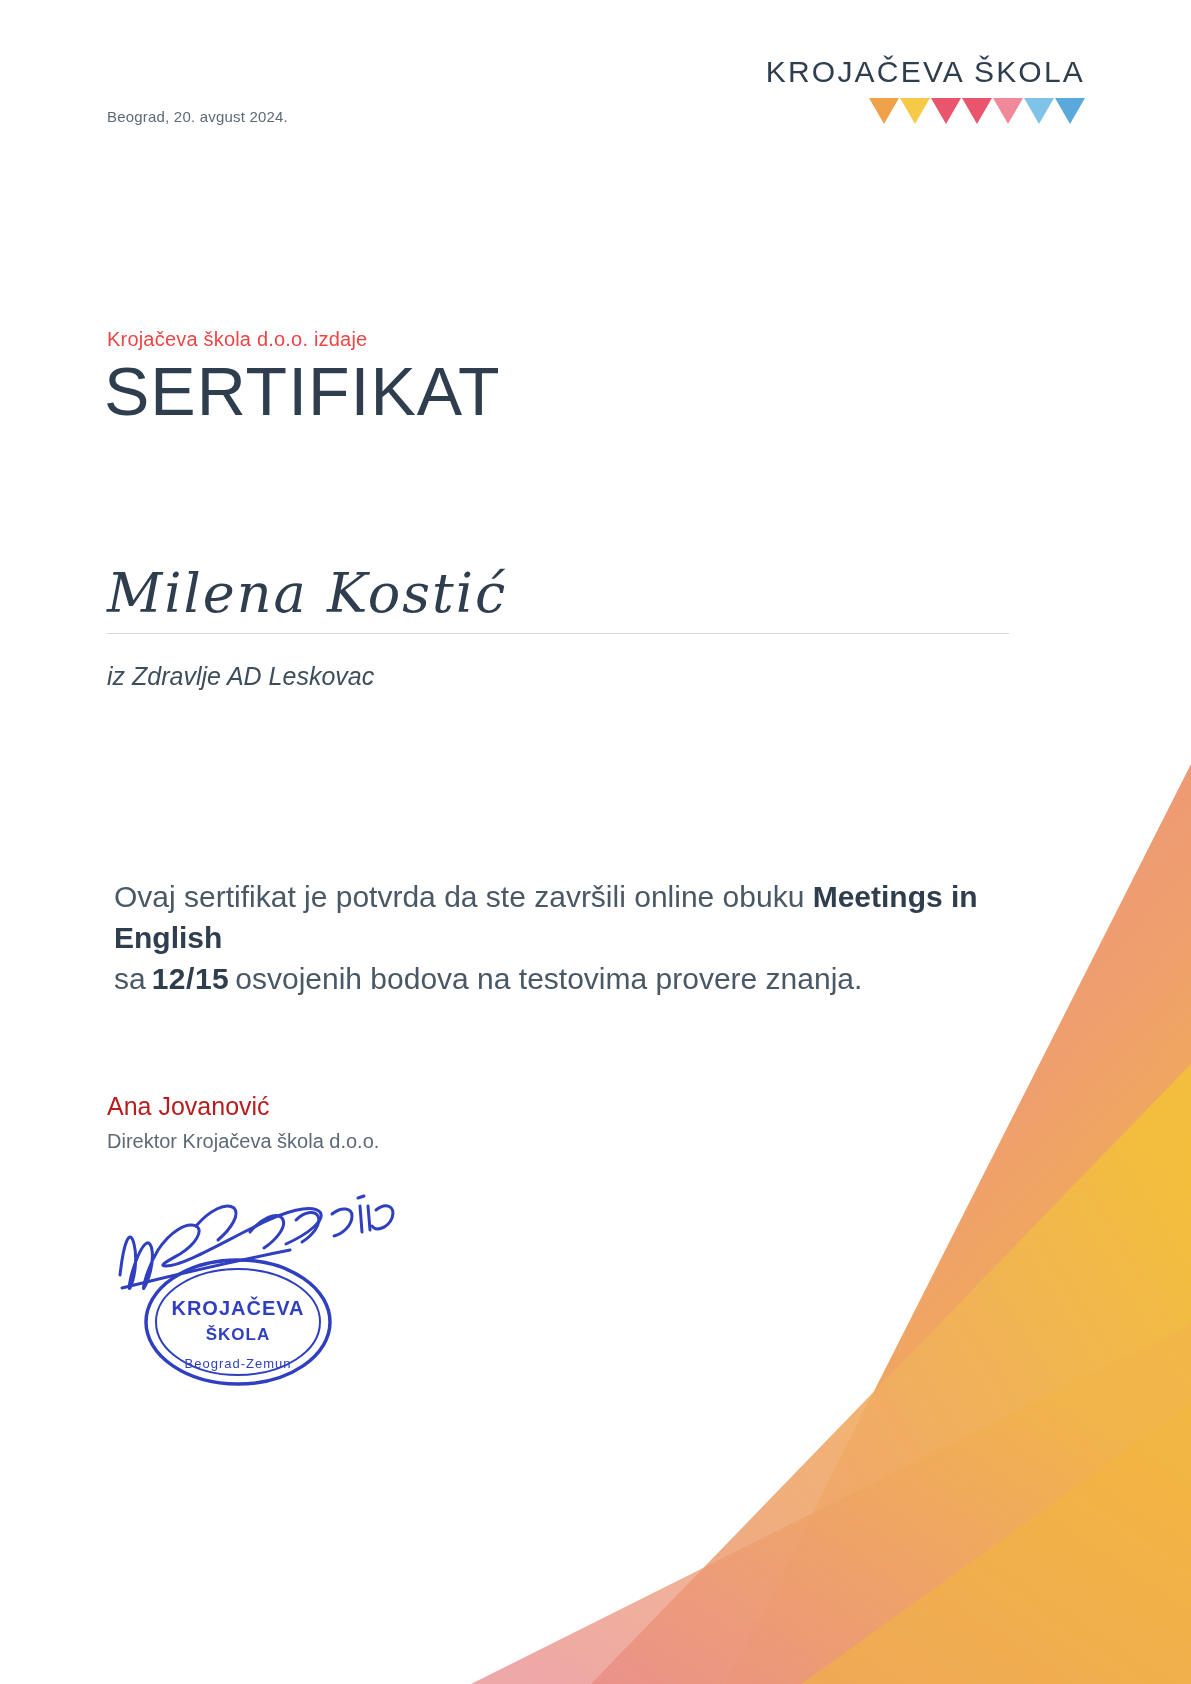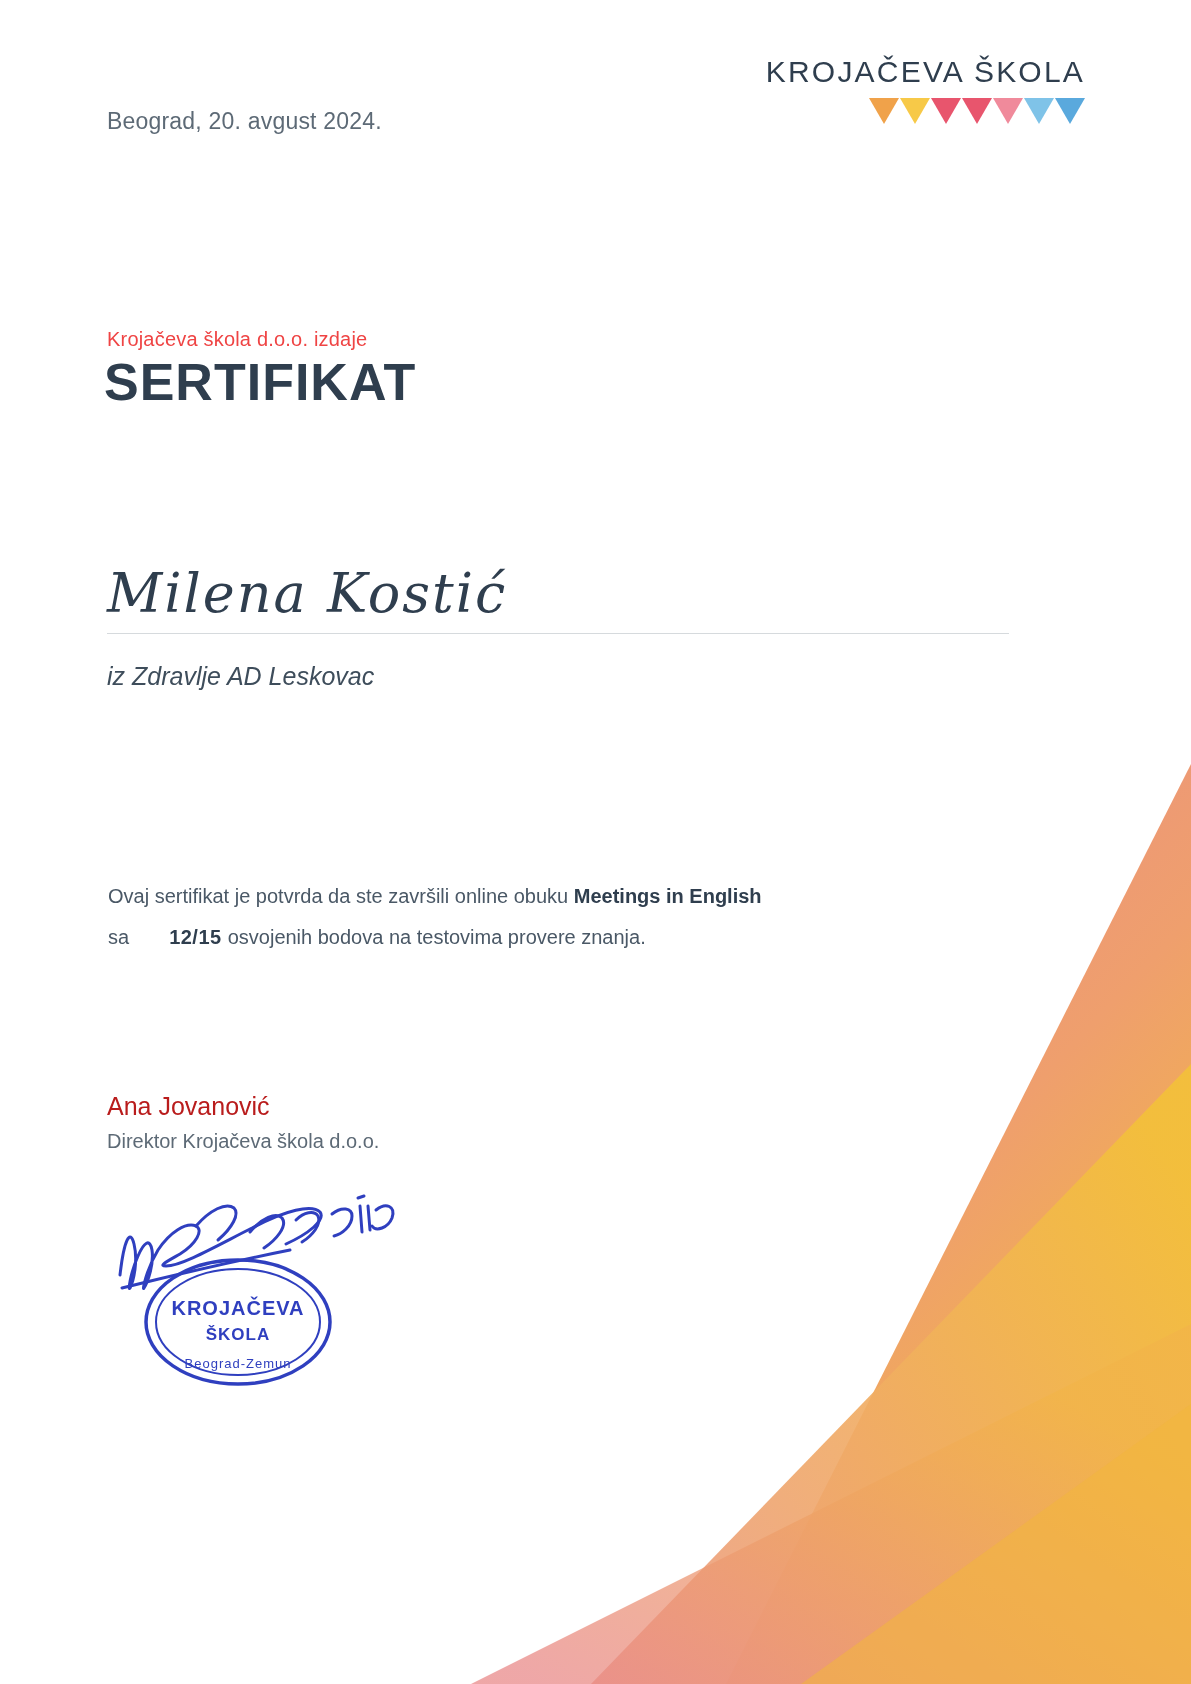--- a/index.html
+++ b/index.html
@@ -32,21 +32,21 @@
     width: 720px;
     height: 920px;
     pointer-events: none;
   }
 
   
   .date-line {
     position: absolute;
     left: 107px;
     top: 108px;
-    font-size: 23px;
+    font-size: 15px;
     letter-spacing: 0.2px;
     color: #5d6a76;
     text-align: center;
   }
 
   .logo {
     position: absolute;
     right: 106px;
     top: 55px;
     width: 330px;
@@ -82,22 +82,22 @@
     left: 107px;
     top: 328px;
     font-size: 20px;
     color: #ef4444;
     letter-spacing: 0.2px;
   }
   .cert-title {
     position: absolute;
     left: 104px;
     top: 352px;
-    font-size: 52px;
-    font-weight: bold;
+    font-size: 68px;
+    font-weight: normal;
     letter-spacing: 1px;
     color: #2f3e4e;
     font-family: "Liberation Sans", sans-serif;
   }
 
   
   .recipient {
     position: absolute;
     left: 107px;
     top: 562px;
@@ -131,37 +131,36 @@
     position: absolute;
     left: 107px;
     top: 810px;
     font-size: 39px;
     font-weight: bold;
     color: #2f3e4e;
     letter-spacing: 0.5px;
   }
   .body-text {
     position: absolute;
-    left: 108px;
+    left: 114px;
     top: 876px;
     width: 905px;
-    font-size: 20px;
+    font-size: 30px;
     line-height: 41px;
     color: #4a5866;
   }
   .body-text b {
     color: #2f3e4e;
     font-weight: bold;
   }
   .score {
     font-weight: bold;
     color: #2f3e4e;
     letter-spacing: 0.5px;
     padding: 0 6px;
-    margin-left: 34px;
   }
 
   
   .signer-name {
     position: absolute;
     left: 107px;
     top: 1092px;
     font-size: 25px;
     color: #b91c1c;
   }

